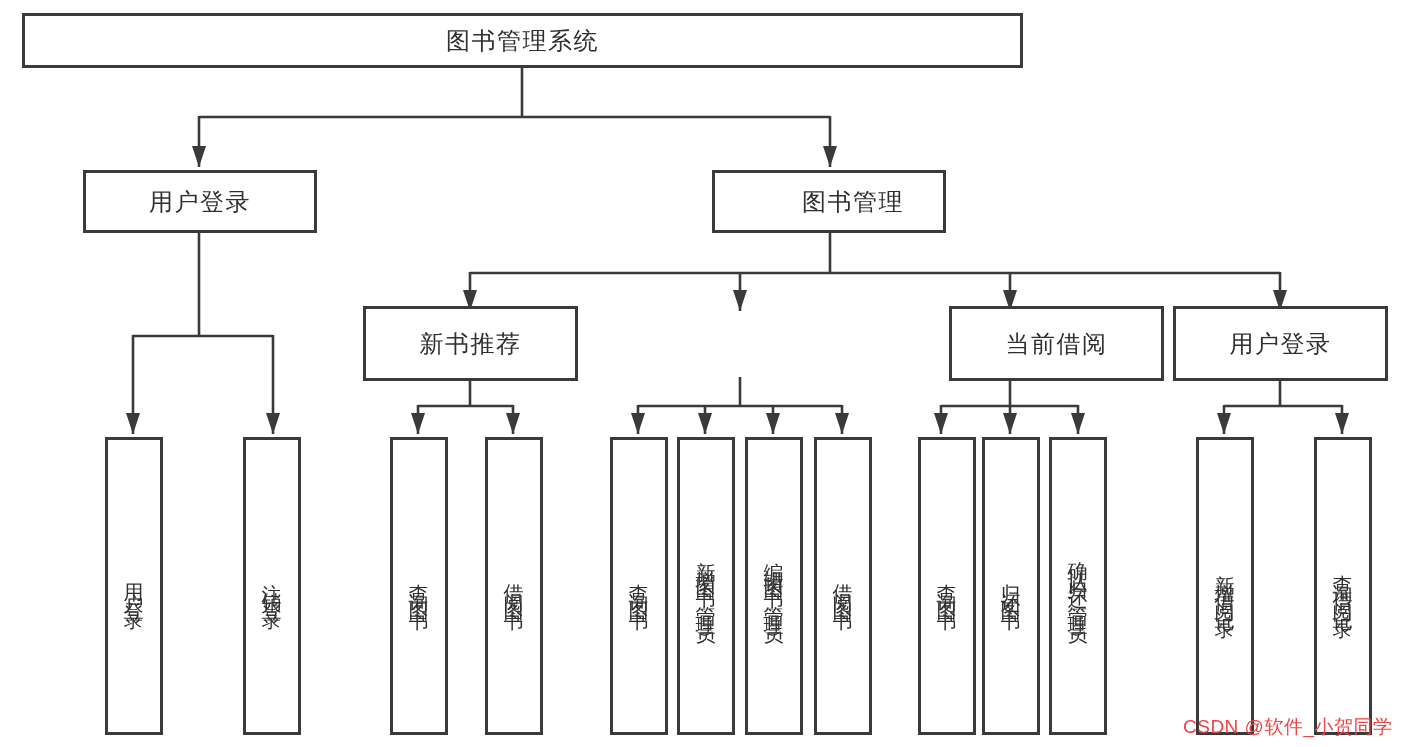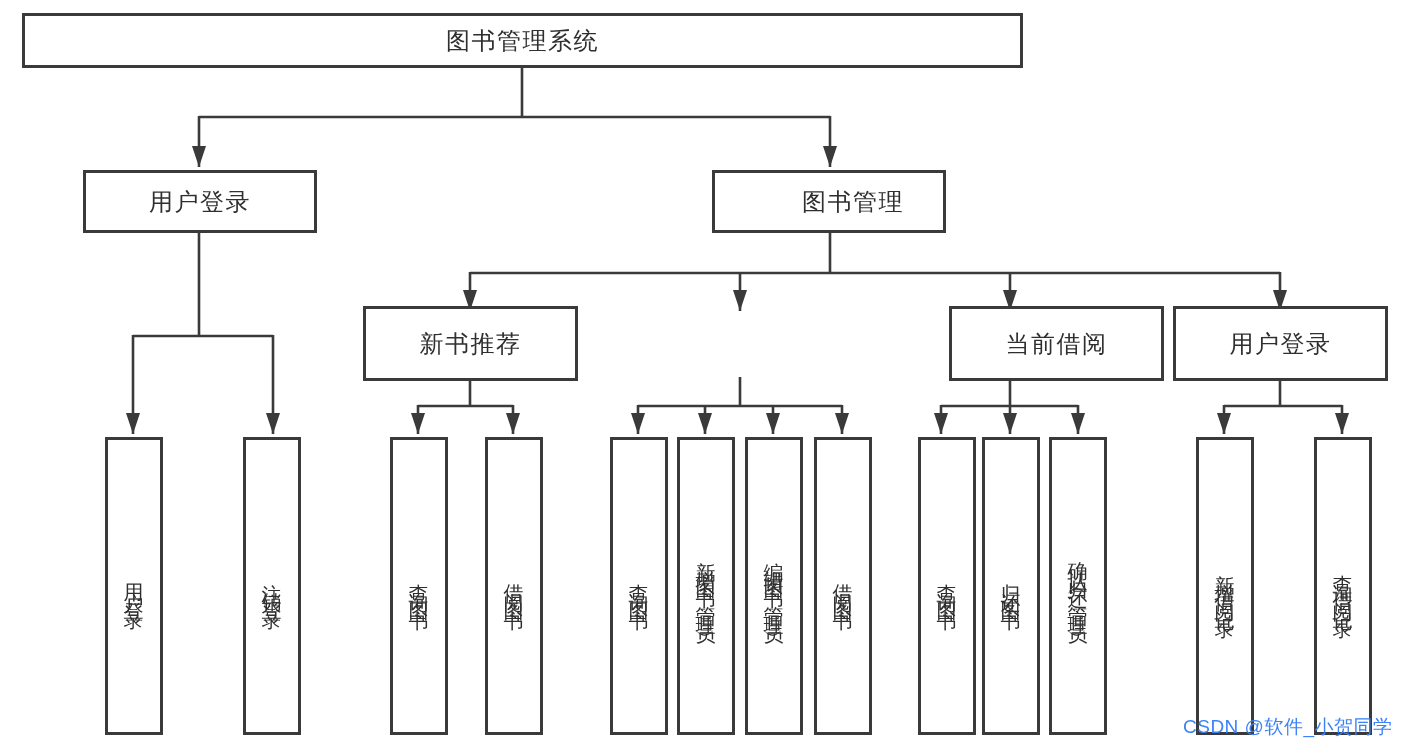--- a/index.html
+++ b/index.html
@@ -21,21 +21,21 @@
   .lvl2{top:170px;width:234px;height:63px;}
   .lvl3{top:306px;width:215px;height:75px;}
   .leaf{top:437px;width:58px;height:298px;}
   .leaf .vtext{
     writing-mode:vertical-rl;
     font-size:20px;line-height:1;letter-spacing:9px;
     color:#2f2f2f;white-space:nowrap;
   }
   .watermark{
     position:absolute;left:1183px;top:714px;z-index:3;
-    font-size:19px;color:#3b82f6;letter-spacing:0.5px;white-space:nowrap;
+    font-size:19px;color:#ef4444;letter-spacing:0.5px;white-space:nowrap;
   }
 </style>
 </head>
 <body>
 
 <div id="canvas">
 
   <svg class="wires" width="1405" height="747" viewBox="0 0 1405 747">
     <defs>
       <marker id="arr" markerUnits="userSpaceOnUse" markerWidth="26" markerHeight="18" refX="21" refY="7" orient="auto">

